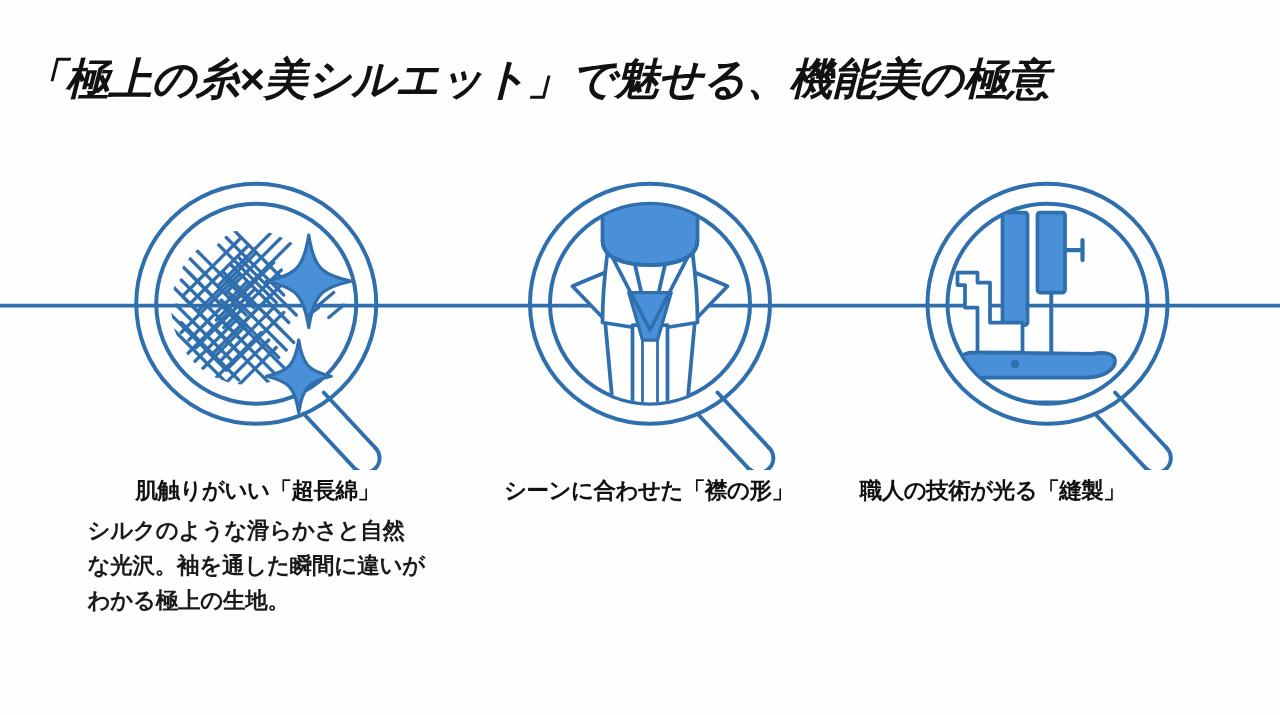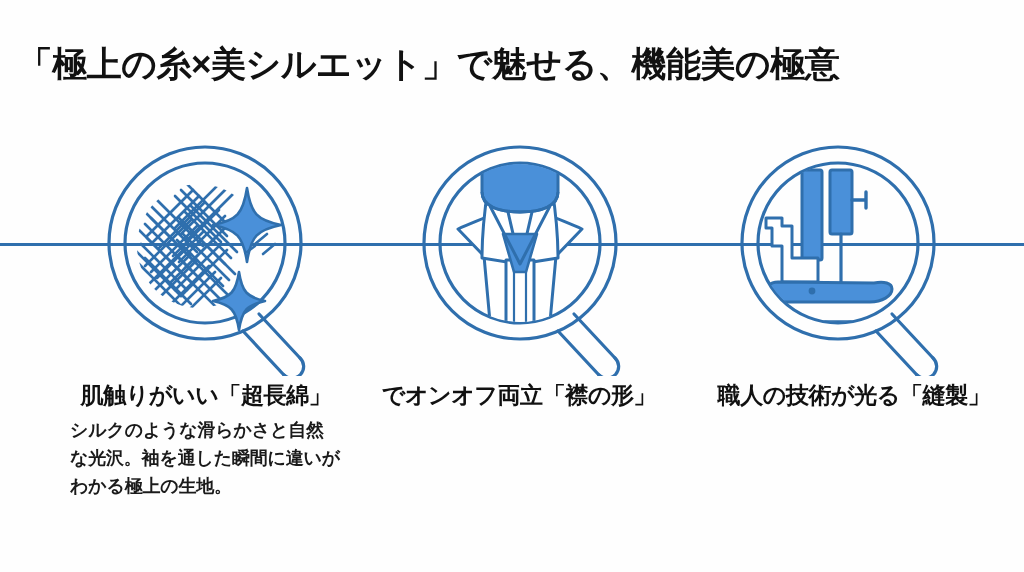--- a/index.html
+++ b/index.html
@@ -23,20 +23,21 @@
     height: 572px;
   }
 
   
   .title-wrap {
     position: absolute;
     top: 44px;
     left: 0;
     width: 857px;
     text-align: center;
+    font-style: italic;
   }
   .title {
     font-size: 35px;
     font-weight: 700;
     letter-spacing: -0.5px;
     color: #111111;
     line-height: 1.15;
     white-space: nowrap;
     display: inline-block;
   }
@@ -80,24 +81,24 @@
     height: 160px;
   }
   .col {
     position: absolute;
     top: 0;
     width: 300px;
     text-align: center;
   }
   .c1 { left: 56px; }
   .c2 { left: 369px; }
-  .c3 { left: 704px; }
+  .c3 { left: 644px; }
 
   .col-head {
-    font-size: 23px;
+    font-size: 18px;
     font-weight: 700;
     color: #111111;
     letter-spacing: -0.4px;
     line-height: 1.2;
     white-space: nowrap;
   }
   .col-body {
     margin-top: 6px;
     font-size: 18px;
     font-weight: 700;
@@ -275,21 +276,21 @@
   </div>
 
   <div class="cols">
 
     <div class="col c1">
       <div class="col-head">肌触りがいい「超長綿」</div>
       <div class="col-body">シルクのような滑らかさと自然な光沢。袖を通した瞬間に違いがわかる極上の生地。</div>
     </div>
 
     <div class="col c2">
-      <div class="col-head">でオンオフ両立「襟の形」</div>
+      <div class="col-head">シーンに合わせた「襟の形」</div>
     </div>
 
     <div class="col c3">
       <div class="col-head">職人の技術が光る「縫製」</div>
     </div>
   </div>
 
 </div>
 
 </body></html>

